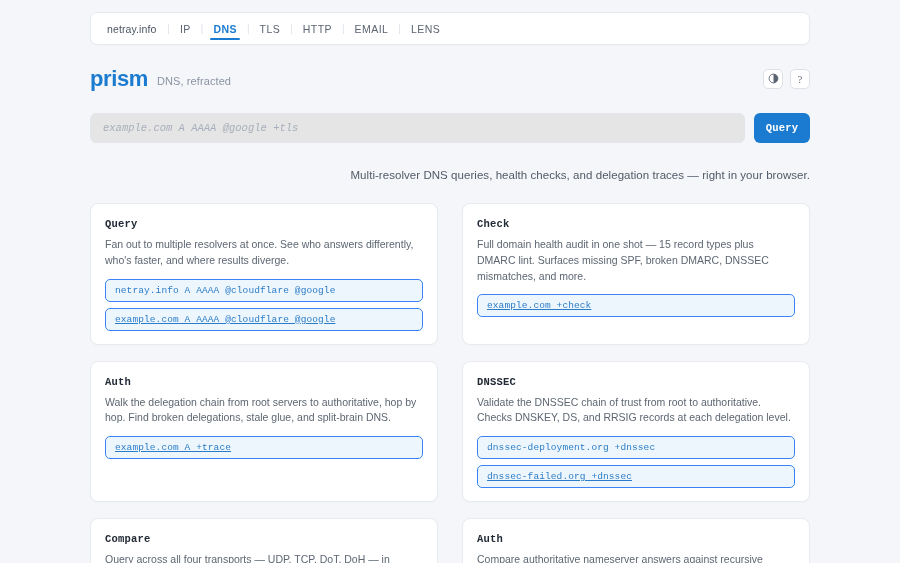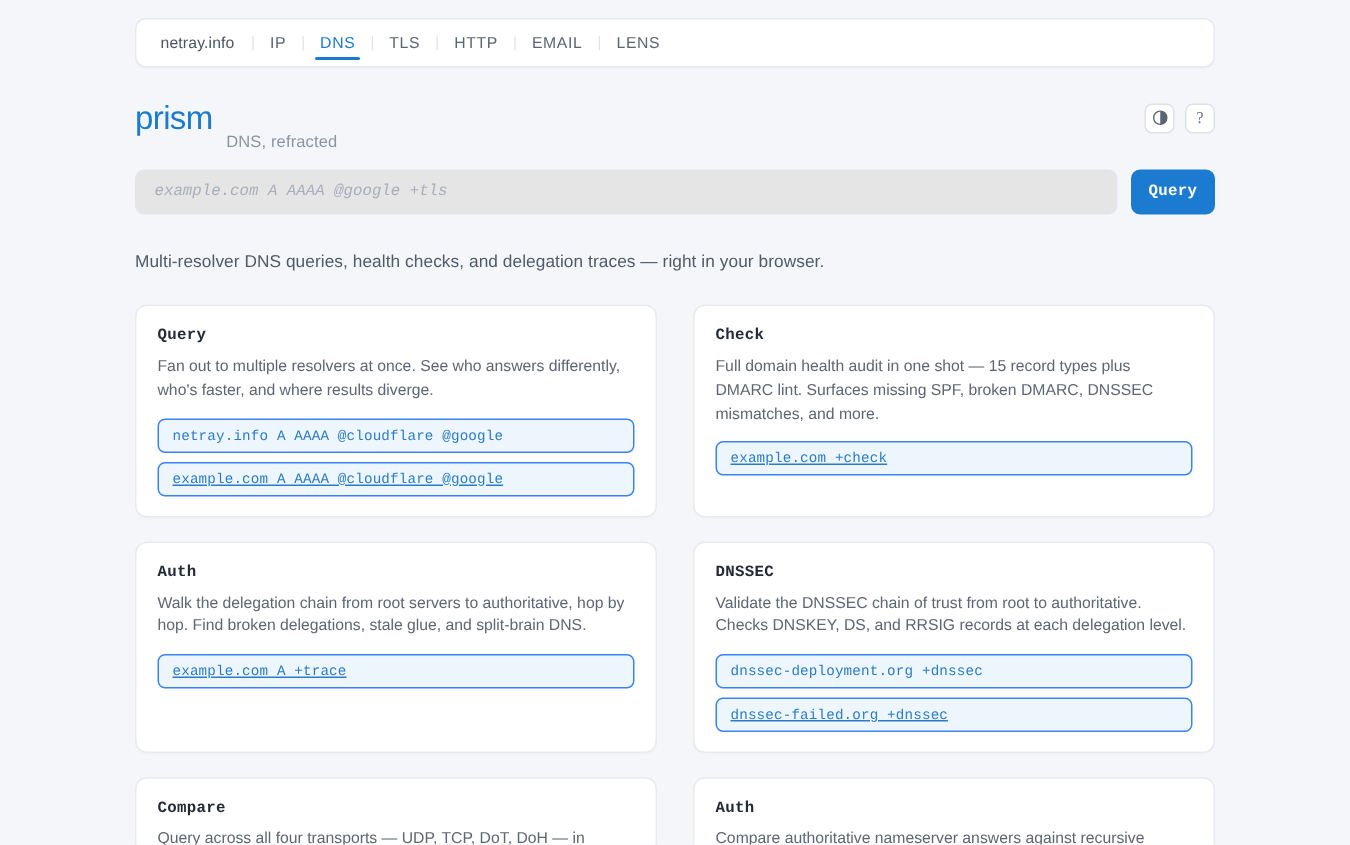--- a/index.html
+++ b/index.html
@@ -50,53 +50,53 @@
   .nav-item {
     font-size: 10.5px;
     color: #5b6472;
     letter-spacing: 0.45px;
     text-decoration: none;
     padding: 8px 1px 7px 1px;
     position: relative;
   }
   .nav-item.active {
     color: #1b7bd0;
-    font-weight: normal;
+    font-weight: bold;
   }
   .nav-item.active::after {
     content: "";
     position: absolute;
     left: -2px; right: -2px;
     bottom: 2px;
     height: 2px;
     background: #1b7bd0;
     border-radius: 1px;
   }
 
   
   .header {
     margin-top: 19px;
     display: flex;
     align-items: center;
     height: 30px;
   }
   .logo {
     font-size: 22px;
-    font-weight: normal;
+    font-weight: bold;
     color: #1b7bd0;
     letter-spacing: -0.4px;
     line-height: 1;
   }
   .tagline {
     font-size: 11px;
     color: #8b94a3;
     margin-left: 9px;
     letter-spacing: 0.1px;
     position: relative;
-    top: 16px;
+    top: 2px;
   }
   .header-spacer { flex: 1; }
   .icon-btn {
     width: 20px;
     height: 20px;
     border: 1px solid #dde1e8;
     border-radius: 5px;
     background: #ffffff;
     display: inline-flex;
     align-items: center;
@@ -146,21 +146,21 @@
     font-family: "Liberation Mono", monospace;
     font-size: 10.5px;
     font-weight: bold;
     letter-spacing: 0.2px;
     cursor: pointer;
   }
 
   
   .subhead {
     margin-top: 26px;
-    text-align: left;
+    text-align: right;
     font-size: 11.5px;
     color: #515a68;
     letter-spacing: 0.05px;
   }
 
   
   .grid {
     margin-top: 22px;
     display: grid;
     grid-template-columns: 1fr 1fr;

